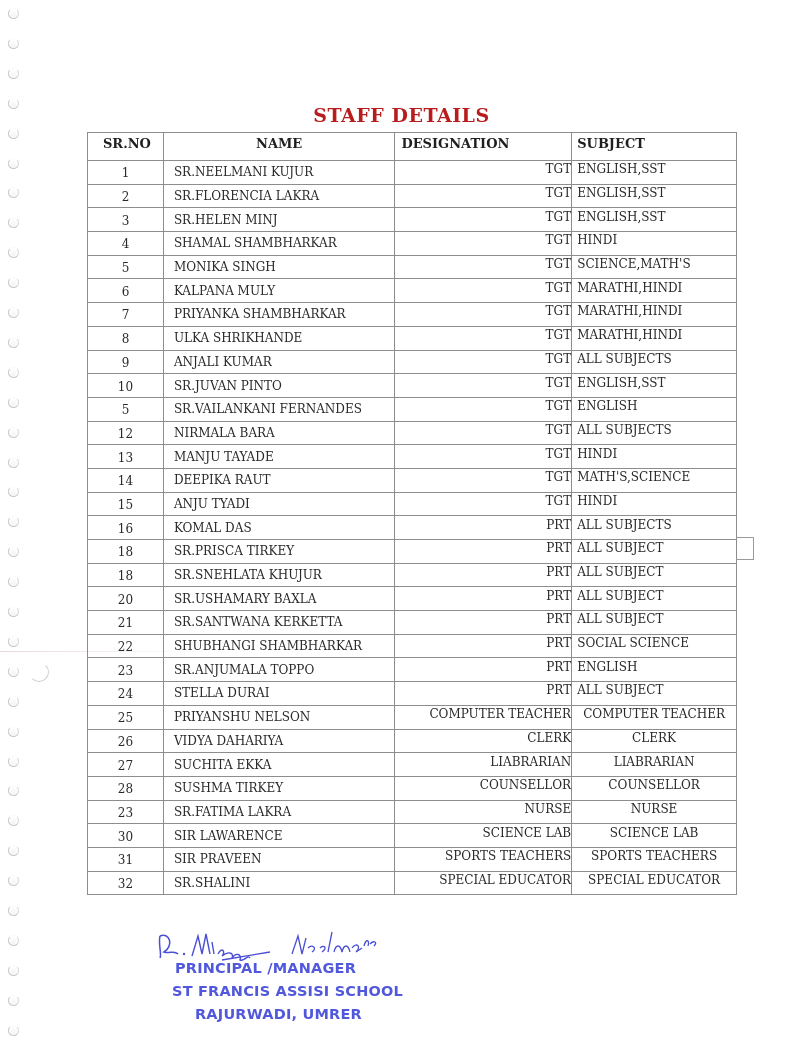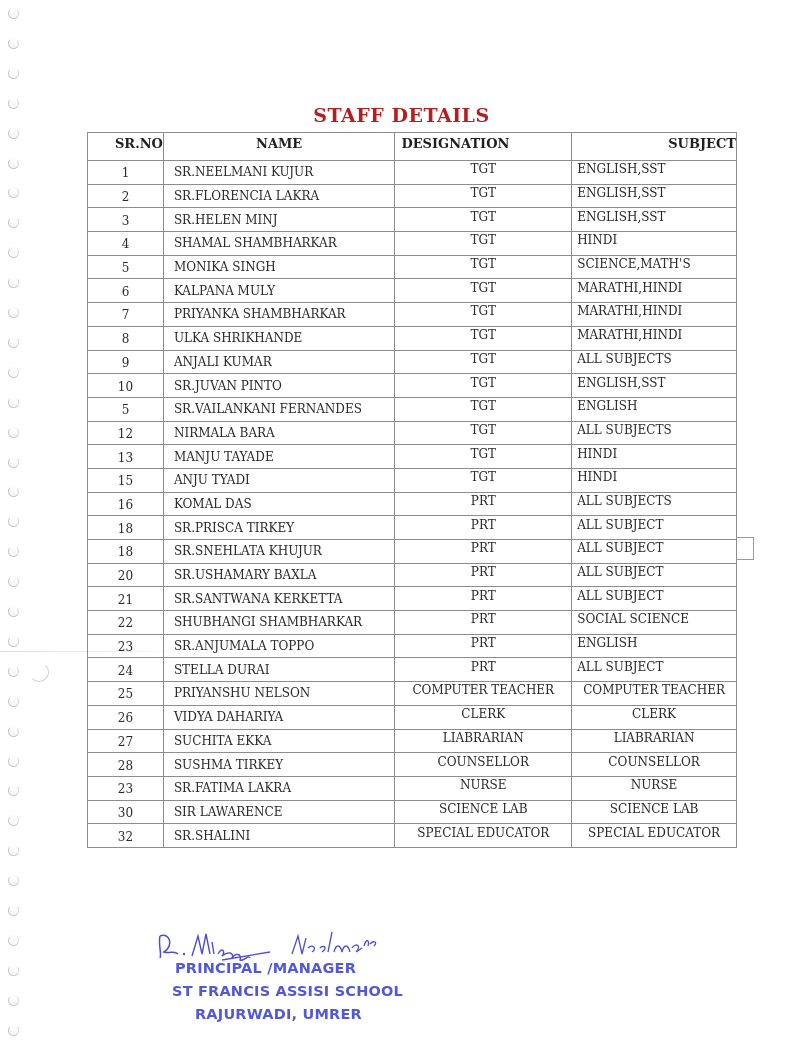--- a/index.html
+++ b/index.html
@@ -91,26 +91,26 @@
       vertical-align: top;
       padding-top: 3px;
     }
     table.staff td {
       height: 23.7px;
       vertical-align: middle;
       line-height: 14px;
     }
     .c-sr { width: 76px; text-align: center; }
     .c-name { width: 232px; text-align: left; padding-left: 10px !important; }
-    .c-desig { width: 177px; text-align: center; }
+    .c-desig { width: 177px; text-align: right; }
     .c-subj { width: 165px; text-align: left; padding-left: 5px !important; }
-    th.c-sr { text-align: right; padding-left: 3px !important; margin-top: 33px; }
+    th.c-sr { text-align: center; padding-left: 3px !important; margin-top: 33px; }
     th.c-name { text-align: center; padding-left: 0 !important; }
     th.c-desig { text-align: left; padding-left: 6px !important; }
-    th.c-subj { text-align: right; padding-left: 5px !important; }
+    th.c-subj { text-align: left; padding-left: 5px !important; }
     td .up { position: relative; top: -3px; }
     td.c-sr span { position: relative; top: 1px; }
     td.c-subj.center { text-align: center; padding-left: 0 !important; }
     .stray-box {
       position: absolute;
       left: 736px;
       top: 537px;
       width: 18px;
       height: 23px;
       border: 1px solid #9a9a9a;
@@ -273,20 +273,26 @@
         <td class="c-desig"><span class="up">TGT</span></td>
         <td class="c-subj"><span class="up">ALL SUBJECTS</span></td>
       </tr>
       <tr>
         <td class="c-sr"><span>13</span></td>
         <td class="c-name"><span>MANJU TAYADE</span></td>
         <td class="c-desig"><span class="up">TGT</span></td>
         <td class="c-subj"><span class="up">HINDI</span></td>
       </tr>
       <tr>
+        <td class="c-sr"><span>14</span></td>
+        <td class="c-name"><span>DEEPIKA RAUT</span></td>
+        <td class="c-desig"><span class="up">TGT</span></td>
+        <td class="c-subj"><span class="up">MATH'S,SCIENCE</span></td>
+      </tr>
+      <tr>
         <td class="c-sr"><span>15</span></td>
         <td class="c-name"><span>ANJU TYADI</span></td>
         <td class="c-desig"><span class="up">TGT</span></td>
         <td class="c-subj"><span class="up">HINDI</span></td>
       </tr>
       <tr>
         <td class="c-sr"><span>16</span></td>
         <td class="c-name"><span>KOMAL DAS</span></td>
         <td class="c-desig"><span class="up">PRT</span></td>
         <td class="c-subj"><span class="up">ALL SUBJECTS</span></td>
@@ -361,20 +367,26 @@
         <td class="c-sr"><span>23</span></td>
         <td class="c-name"><span>SR.FATIMA LAKRA</span></td>
         <td class="c-desig"><span class="up">NURSE</span></td>
         <td class="c-subj center"><span class="up">NURSE</span></td>
       </tr>
       <tr>
         <td class="c-sr"><span>30</span></td>
         <td class="c-name"><span>SIR LAWARENCE</span></td>
         <td class="c-desig"><span class="up">SCIENCE LAB</span></td>
         <td class="c-subj center"><span class="up">SCIENCE LAB</span></td>
+      </tr>
+      <tr>
+        <td class="c-sr"><span>31</span></td>
+        <td class="c-name"><span>SIR PRAVEEN</span></td>
+        <td class="c-desig"><span class="up">SPORTS TEACHERS</span></td>
+        <td class="c-subj center"><span class="up">SPORTS TEACHERS</span></td>
       </tr>
       <tr>
         <td class="c-sr"><span>32</span></td>
         <td class="c-name"><span>SR.SHALINI</span></td>
         <td class="c-desig"><span class="up">SPECIAL EDUCATOR</span></td>
         <td class="c-subj center"><span class="up">SPECIAL EDUCATOR</span></td>
       </tr>
     </tbody>
 </table>
 

